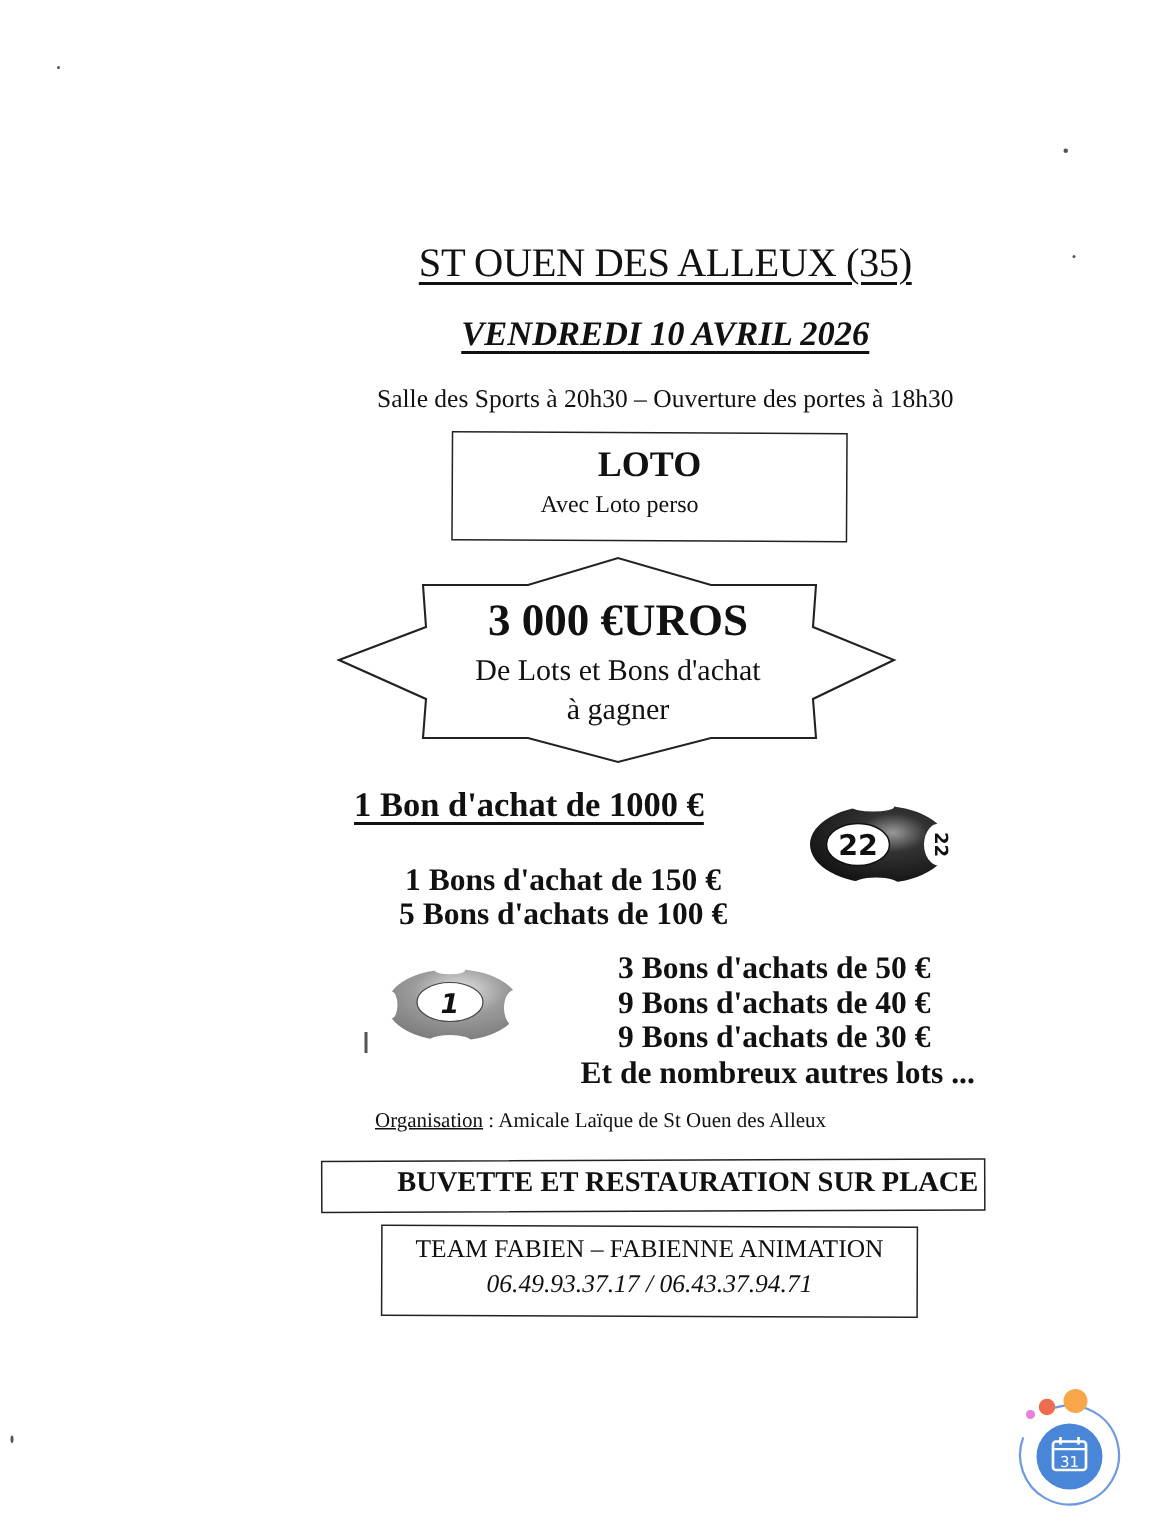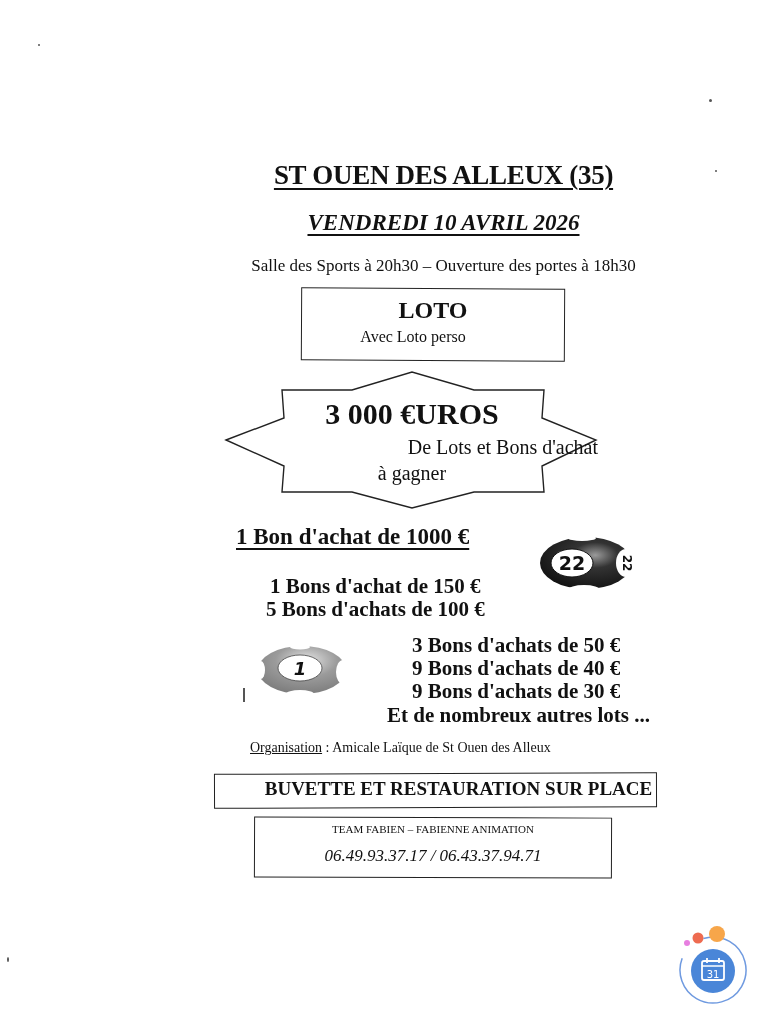--- a/index.html
+++ b/index.html
@@ -5,38 +5,38 @@
     html, body { margin: 0; padding: 0; }
     body {
       width: 767px; height: 1024px; position: relative; overflow: hidden;
       background: #ffffff; color: #111;
       font-family: "Liberation Serif", "DejaVu Serif", serif;
     }
     .abs { position: absolute; }
     .center { text-align: center; }
     .speck { position: absolute; background: #555; border-radius: 50%; }
     #title {
-      left: 200px; width: 487px; top: 160px; font-size: 27px; font-weight: bold;
+      left: 200px; width: 487px; top: 160px; font-size: 27px; font-weight: normal;
       text-decoration: underline; text-underline-offset: 4px; text-decoration-thickness: 2px;
       letter-spacing: -0.3px;
     }
     #date {
       left: 200px; width: 487px; top: 210px; font-size: 23px; font-weight: bold; font-style: italic;
       text-decoration: underline; text-underline-offset: 4px; text-decoration-thickness: 2px;
     }
     #venue { left: 180px; width: 527px; top: 256px; font-size: 17px; }
     #loto-box {
       left: 301px; top: 288px; width: 264px; height: 73px; border: 1.5px solid #222;
       box-sizing: border-box; transform: rotate(0.3deg);
     }
     #loto-title { left: 301px; width: 264px; top: 297px; font-size: 24px; font-weight: bold; }
     #loto-sub { left: 301px; width: 224px; top: 328px; font-size: 16px; }
     #star { left: 224px; top: 370px; }
     #prize-amount { left: 226px; width: 372px; top: 397px; font-size: 30px; font-weight: bold; }
-    #prize-line1 { left: 226px; width: 372px; top: 436px; font-size: 20px; text-align: right; }
+    #prize-line1 { left: 226px; width: 372px; top: 436px; font-size: 20px; }
     #prize-line2 { left: 226px; width: 372px; top: 462px; font-size: 20px; }
     #main-prize {
       left: 236px; top: 524px; font-size: 23px; font-weight: bold;
       text-decoration: underline; text-underline-offset: 4px; text-decoration-thickness: 2px;
     }
     .prize-item { font-size: 21px; font-weight: bold; white-space: nowrap; }
     #p1 { left: 270px; top: 574px; }
     #p2 { left: 266px; top: 597px; }
     #p3 { left: 412px; top: 633px; }
     #p4 { left: 412px; top: 656px; }
@@ -46,21 +46,21 @@
     #organisation .u { text-decoration: underline; }
     #buvette-box {
       left: 214px; top: 773px; width: 443px; height: 35px; border: 1.5px solid #222;
       box-sizing: border-box; transform: rotate(-0.2deg);
     }
     #buvette { left: 214px; width: 489px; top: 778px; font-size: 19px; font-weight: bold; }
     #contact-box {
       left: 254px; top: 817px; width: 358px; height: 61px; border: 1.5px solid #222;
       box-sizing: border-box; transform: rotate(0.2deg);
     }
-    #team { left: 254px; width: 358px; top: 823px; font-size: 11px; }
+    #team { left: 254px; width: 358px; top: 823px; font-size: 17px; }
     #phones { left: 254px; width: 358px; top: 846px; font-size: 17px; font-style: italic; }
     #ball22 { left: 538px; top: 535px; }
     #ball1 { left: 256px; top: 644px; }
     #cal-widget { left: 676px; top: 925px; width: 74px; height: 80px; cursor: pointer; }
   </style>
 </head>
 <body>
 
 <div class="speck" style="left:38px;top:44px;width:2px;height:2px;"></div>
 <div class="speck" style="left:709px;top:99px;width:3px;height:3px;"></div>

